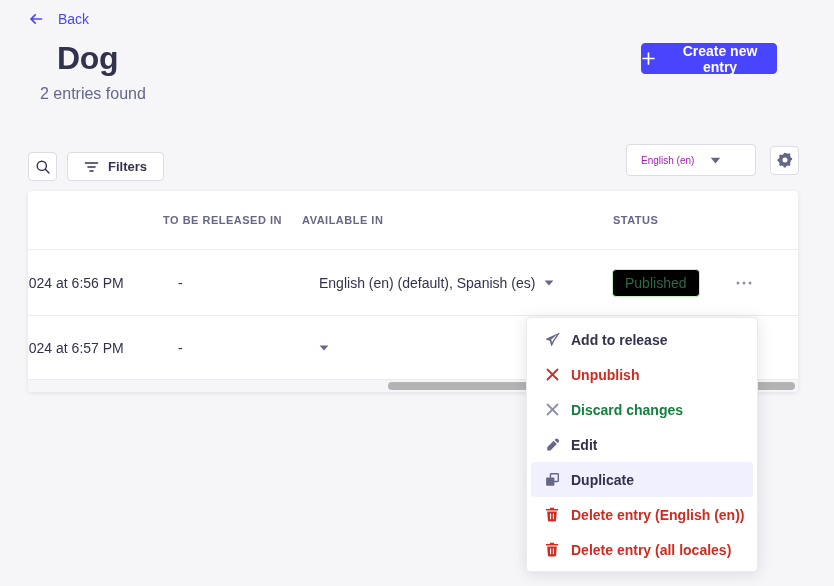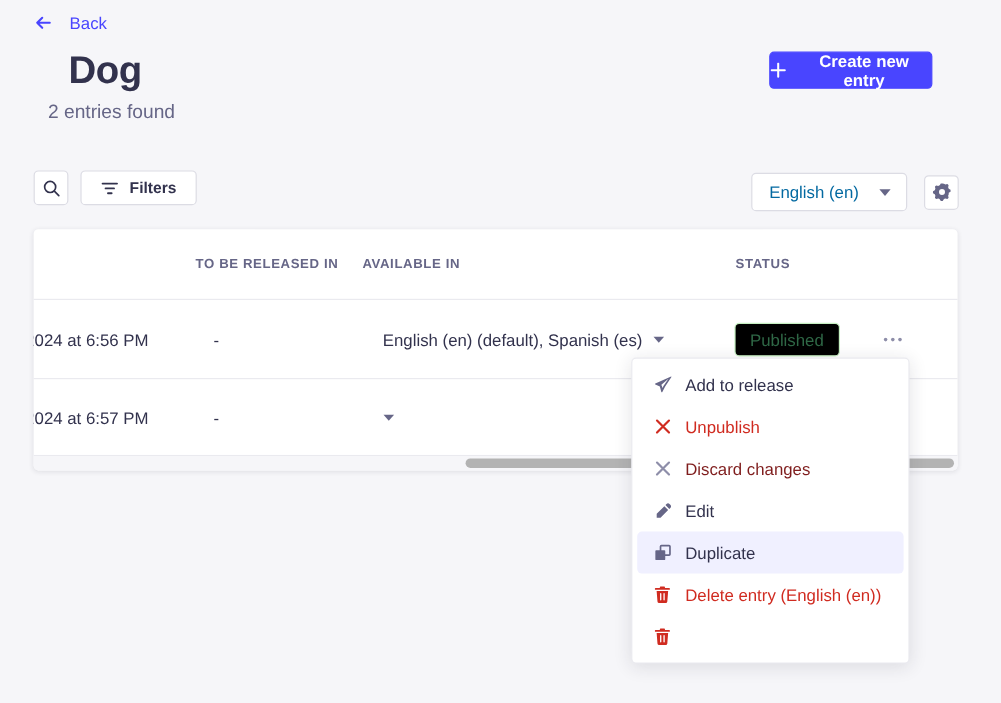--- a/index.html
+++ b/index.html
@@ -28,34 +28,34 @@
     color:#ffffff; font-size:14px; font-weight:600; cursor:pointer;
     font-family:inherit;
   }
 
   
   .icon-btn {
     width:29px; height:29px; background:#ffffff;
     border:1px solid #dcdce4; border-radius:4px;
     display:flex; align-items:center; justify-content:center; cursor:pointer;
   }
-  .toolbar-left  { position:absolute; left:28px; top:142px; display:flex; align-items:center; gap:10px; }
+  .toolbar-left  { position:absolute; left:28px; top:152px; display:flex; align-items:center; gap:10px; }
   .filters-btn {
     height:29px; padding:0 16px; background:#ffffff;
     border:1px solid #dcdce4; border-radius:4px;
     display:flex; align-items:center; gap:9px;
     font-size:13px; font-weight:600; color:#32324d; cursor:pointer;
     font-family:inherit;
   }
   .toolbar-right { position:absolute; right:35px; top:144px; display:flex; align-items:center; gap:14px; }
   .locale-select {
     height:32px; min-width:130px; padding:0 12px 0 14px; background:#ffffff;
     border:1px solid #dcdce4; border-radius:4px;
     display:flex; align-items:center; gap:16px;
-    font-size:14px; color:#0369a1; cursor:pointer; font-family:inherit;
+    font-size:10px; color:#a21caf; cursor:pointer; font-family:inherit;
   }
 
   
   .table-card {
     position:absolute; left:28px; top:191px; width:770px; height:201px;
     background:#ffffff; border-radius:4px;
     box-shadow:0 1px 4px rgba(33,33,52,0.1);
   }
   .thead { position:relative; height:58px;text-align:center; }
   .th {
@@ -86,33 +86,33 @@
     background:#f6f6f9; border-top:1px solid #eaeaef;
     border-radius:0 0 4px 4px;
   }
   .scroll-thumb {
     position:absolute; left:360px; top:2px; width:407px; height:8px;
     background:#b3b3b3; border-radius:4px; cursor:grab;
   }
 
   
   .context-menu {
-    position:absolute; left:526px; top:298px; width:232px;
+    position:absolute; left:526px; top:317px; width:232px;
     background:#ffffff; border:1px solid #eaeaef; border-radius:4px;
     box-shadow:0 2px 15px rgba(33,33,52,0.12);
-    padding:4px; z-index:10;
+    padding:4px; z-index:10;font-weight:bold;
   }
   .menu-item {
     height:35px; display:flex; align-items:center; gap:11px;
     padding:0 13px; border-radius:4px; font-size:14px; color:#32324d; cursor:pointer;
     white-space:nowrap;
   }
   .menu-item.highlighted { background:#f0f0ff; }
   .menu-item.danger   { color:#d02b20; }
-  .menu-item.disabled { color:#7f1d1d; cursor:default; }
+  .menu-item.disabled { color:#15803d; cursor:default; }
   .mi-icon { width:16px; height:16px; flex:0 0 16px; display:flex; align-items:center; justify-content:center; }
 </style>
 </head>
 <body>
 
 <a class="back-link">
   <span>
     <svg width="16" height="16" viewBox="0 0 16 16" fill="none">
         <path d="M13.5 8H3M7.2 3.8L3 8l4.2 4.2" stroke="#4945ff" stroke-width="1.7" stroke-linecap="round" stroke-linejoin="round"></path>
       </svg>
@@ -276,15 +276,16 @@
     <span class="mi-label">Delete entry (English (en))</span>
   </div>
 
   <div class="menu-item danger">
     <span class="mi-icon">
       <svg width="14" height="15" viewBox="0 0 14 15">
           <path fill="#d02b20" d="M5.2 0.8h3.6l.5 1.3h3.3a.7.7 0 110 1.4H1.4a.7.7 0 110-1.4h3.3l.5-1.3zM2.2 4.6h9.6l-.7 8.6a1.4 1.4 0 01-1.4 1.3H4.3a1.4 1.4 0 01-1.4-1.3l-.7-8.6z"></path>
           <path d="M5.6 6.8v5m2.8-5v5" stroke="#ffffff" stroke-width="1.1" stroke-linecap="round"></path>
         </svg>
     </span>
+    <span class="mi-label">Delete entry (all locales)</span>
   </div>
 
 </div>
 
 </body></html>

